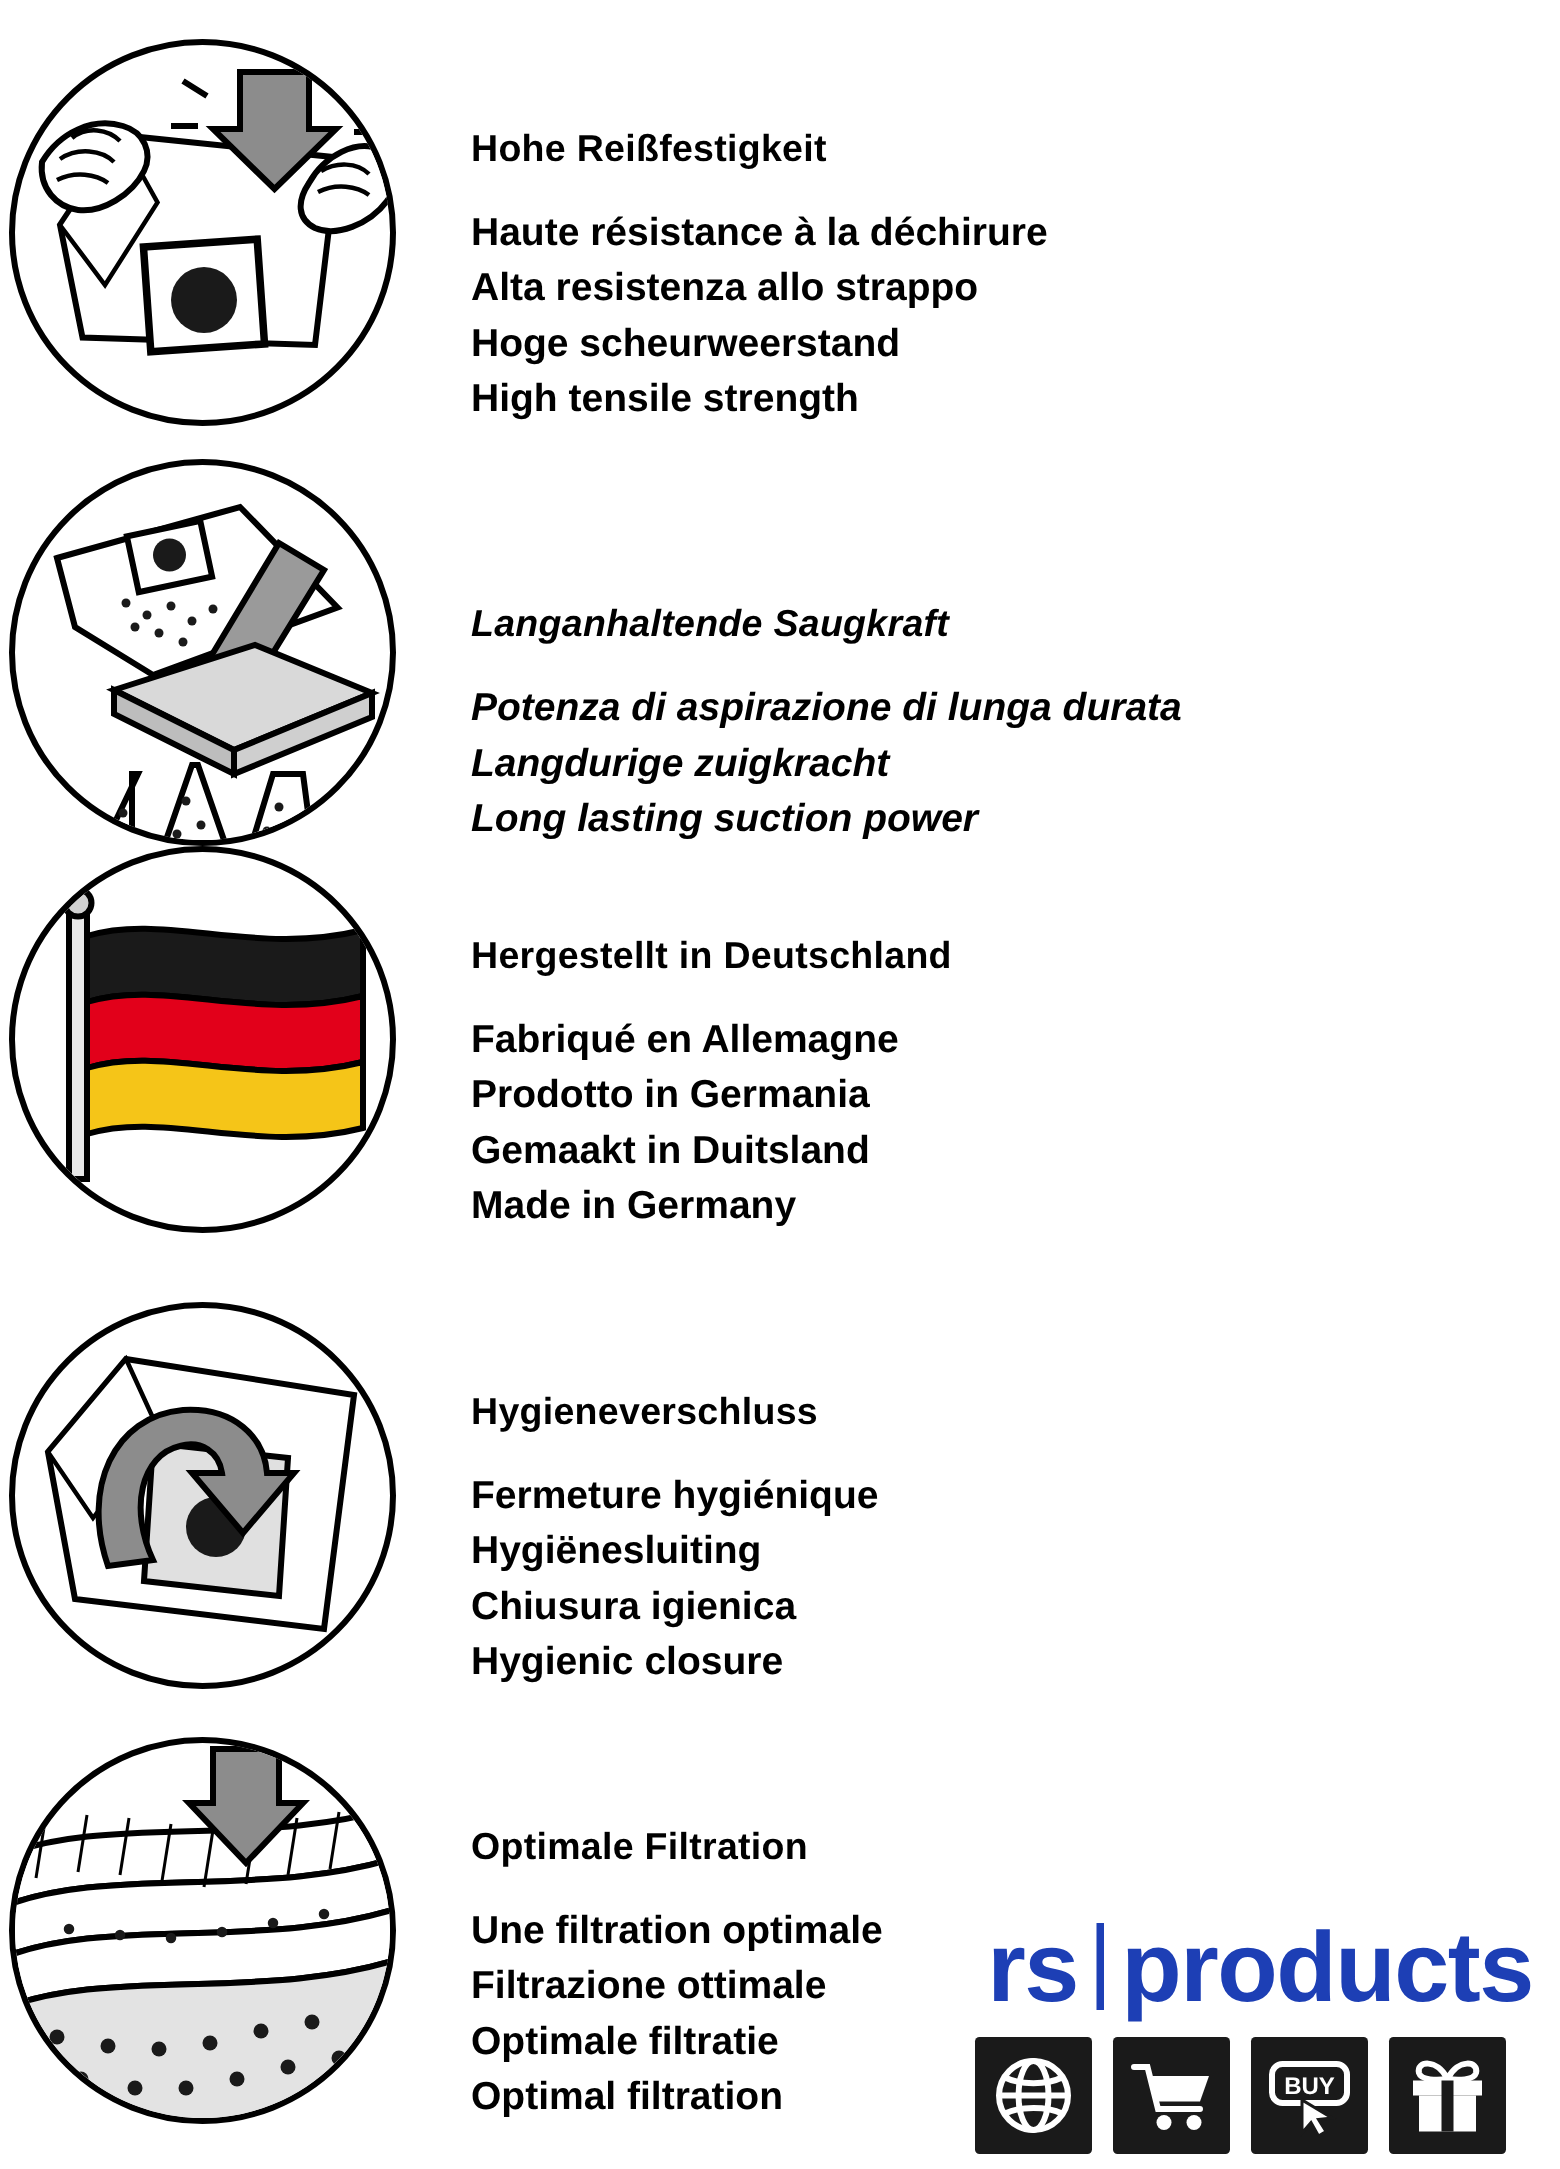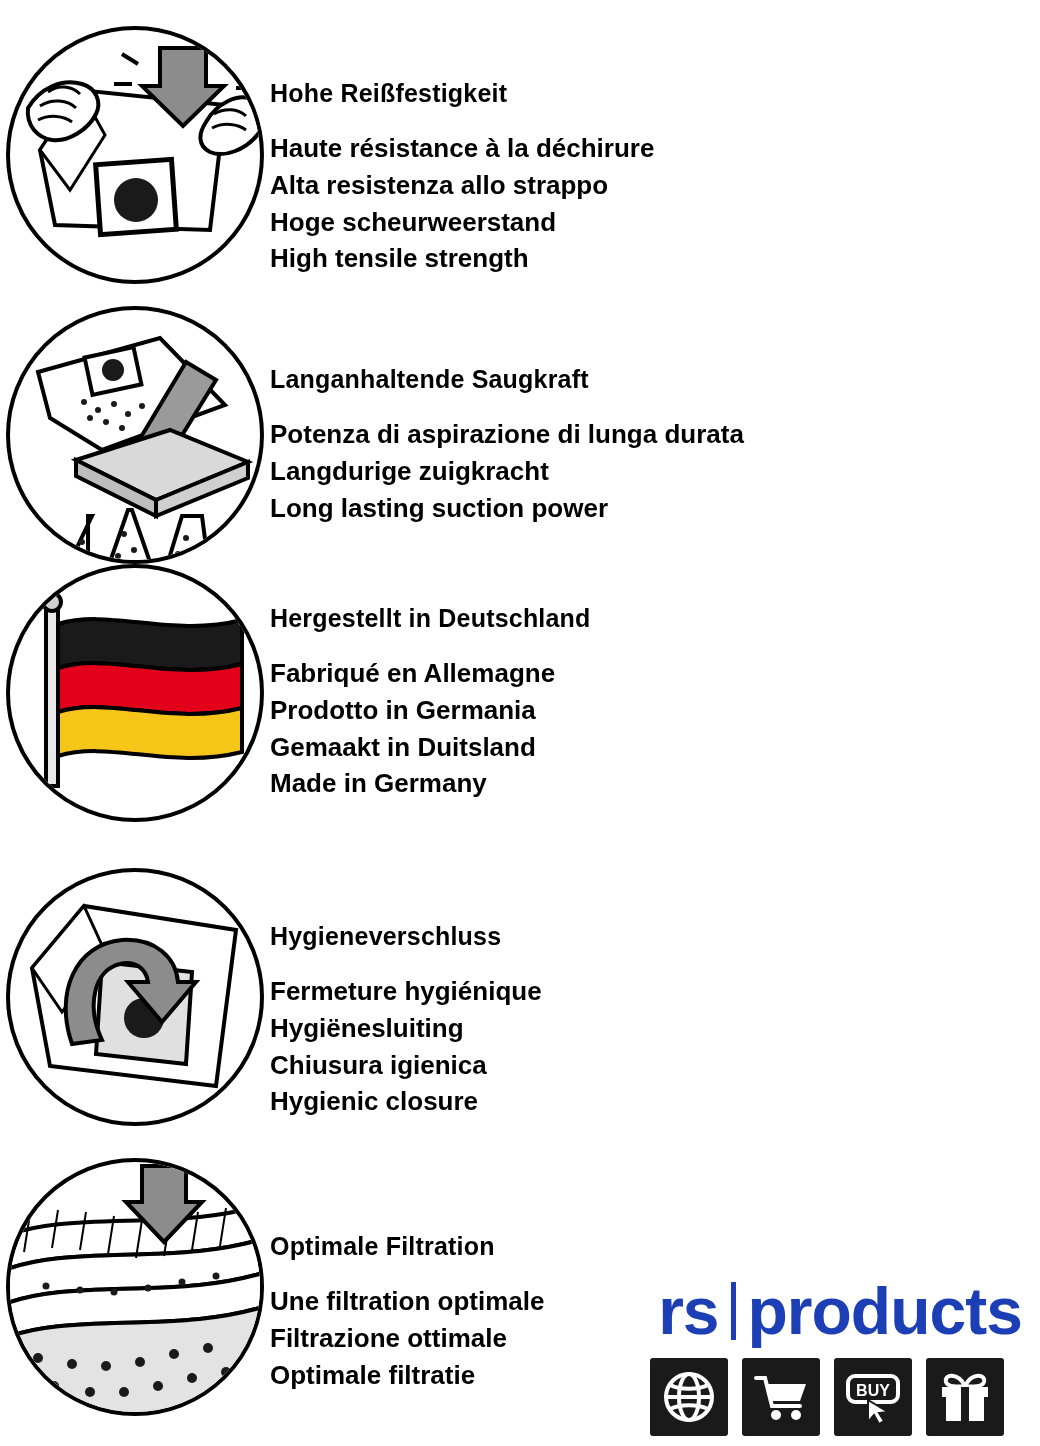--- a/index.html
+++ b/index.html
@@ -15,24 +15,25 @@
     position: relative;
     overflow: hidden;
   }
   .sheet {
     position: relative;
     width: 1040px;
     height: 1446px;
   }
   .feature-row {
     display: flex;
-    align-items: center;
+    align-items: flex-end;
     position: absolute;
     left: 0;
     width: 1040px;
+    gap: 44px;
   }
   .icon-wrap {
     width: 270px;
     min-width: 270px;
     display: flex;
     justify-content: center;
     align-items: flex-start;
   }
   .icon-circle {
     width: 250px;
@@ -54,21 +55,21 @@
     white-space: nowrap;
   }
   .f-line {
     font-size: 26px;
     font-weight: bold;
     line-height: 1.42;
     white-space: nowrap;
   }
   
   #row-1 { top: 26px; }
-  #row-2 { top: 306px; }
+  #row-2 { top: 306px; font-style: italic; }
   #row-3 { top: 564px; }
   #row-4 { top: 868px; }
   #row-5 { top: 1158px; }
 
   #row-1 .text-col { padding-top: 46px; }
   #row-2 .text-col { padding-top: 22px; }
   #row-3 .text-col { padding-top: 20px; }
   #row-4 .text-col { padding-top: 48px; }
   #row-5 .text-col { padding-top: 52px; }
 
@@ -295,20 +296,21 @@
 
           <polygon points="132,4 176,4 176,40 192,40 154,80 116,40 132,40" fill="#8c8c8c" stroke="#000" stroke-width="4"></polygon>
         </svg>
       </div>
     </div>
     <div class="text-col">
       <div class="f-title">Optimale Filtration</div>
       <div class="f-line">Une filtration optimale</div>
       <div class="f-line">Filtrazione ottimale</div>
       <div class="f-line">Optimale filtratie</div>
+      <div class="f-line">Optimal filtration</div>
     </div>
   </div>
 
   <div class="brand">
     <div class="brand-word">
       <span>rs</span>
       <span class="brand-bar"></span>
       <span>products</span>
     </div>
     <div class="brand-icons">

